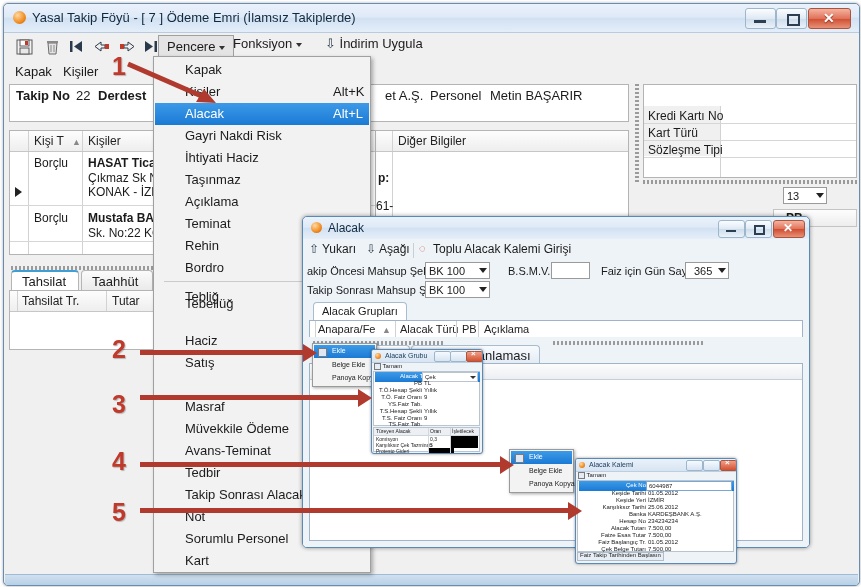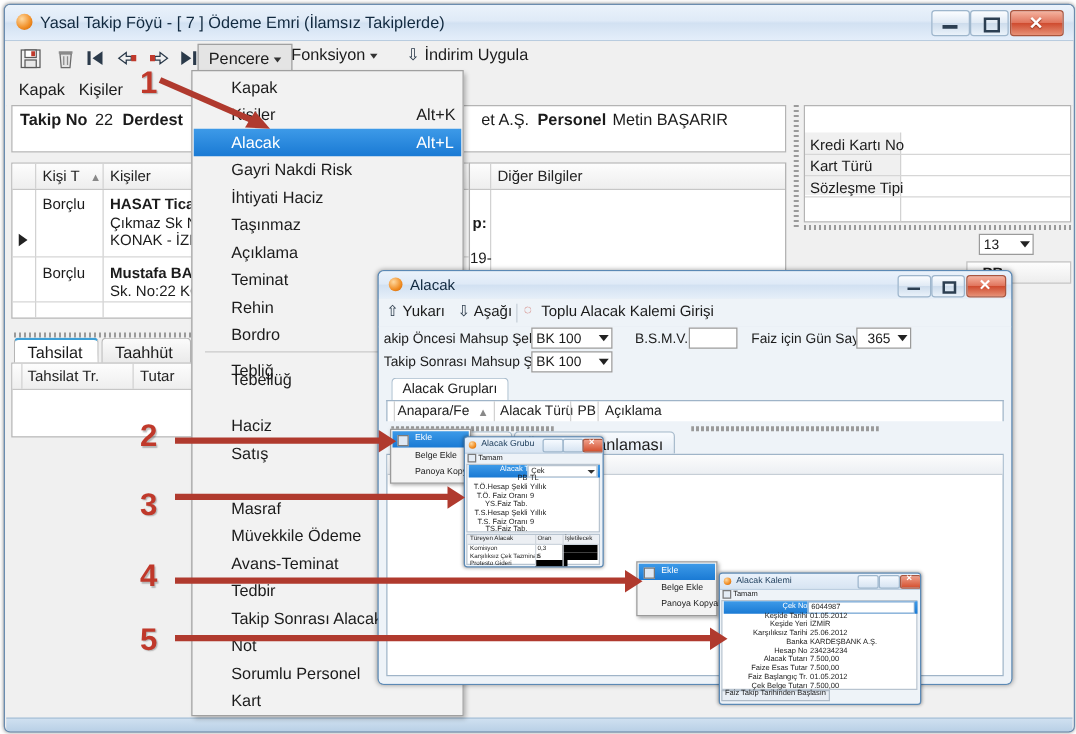--- a/index.html
+++ b/index.html
@@ -246,21 +246,21 @@
     <span style="left:58px">Kişiler</span>
   </div>
 
   <div id="content">
 
     <div id="takip-strip">
       <span class="l" style="left:6px;font-weight:bold">Takip No</span>
       <span class="l" style="left:66px">22</span>
       <span class="l" style="left:88px;font-weight:bold">Derdest</span>
       <span class="l" style="left:375px">et A.Ş.</span>
-      <span class="l" style="left:420px;font-weight:bold">Personel</span>
+      <span class="l" style="left:420px;font-weight:normal">Personel</span>
       <span class="l" style="left:480px">Metin BAŞARIR</span>
     </div>
 
     <div id="grid-kisiler">
       <div class="gridhdr">
         <span class="gh" style="left:24px">Kişi T</span>
         <span class="gh" style="left:62px;color:#888;font-size:9px;top:6px">▲</span>
         <span class="gh" style="left:78px">Kişiler</span>
         <div class="gvline" style="left:18px;height:20px"></div>
         <div class="gvline" style="left:72px;height:20px"></div>
@@ -284,21 +284,21 @@
       <div class="rowline" style="top:110px"></div>
     </div>
 
     <div id="diger">
       <div class="gridhdr">
         <span class="gh" style="left:22px">Diğer Bilgiler</span>
         <div class="gvline" style="left:16px;height:20px"></div>
       </div>
       <div class="gvline" style="left:16px;top:21px;height:102px"></div>
       <span class="cell" style="left:2px;top:40px;font-weight:bold">p:</span>
-      <span class="cell" style="left:0px;top:68px">19-</span>
+      <span class="cell" style="left:0px;top:68px">61-</span>
     </div>
 
     <div class="dotted-v" style="left:630px;top:0;height:100px"></div>
 
     <div id="ozelkod">
       <div style="position:absolute;left:0;top:21px;width:76px;height:50px;background:#f0f0f0;"></div>
       <div class="gvline" style="left:76px;top:21px;height:71px"></div>
       <span class="cell" style="left:4px;top:24px">Kredi Kartı No</span>
       <div class="rowline" style="top:38px"></div>
       <span class="cell" style="left:4px;top:41px">Kart Türü</span>

